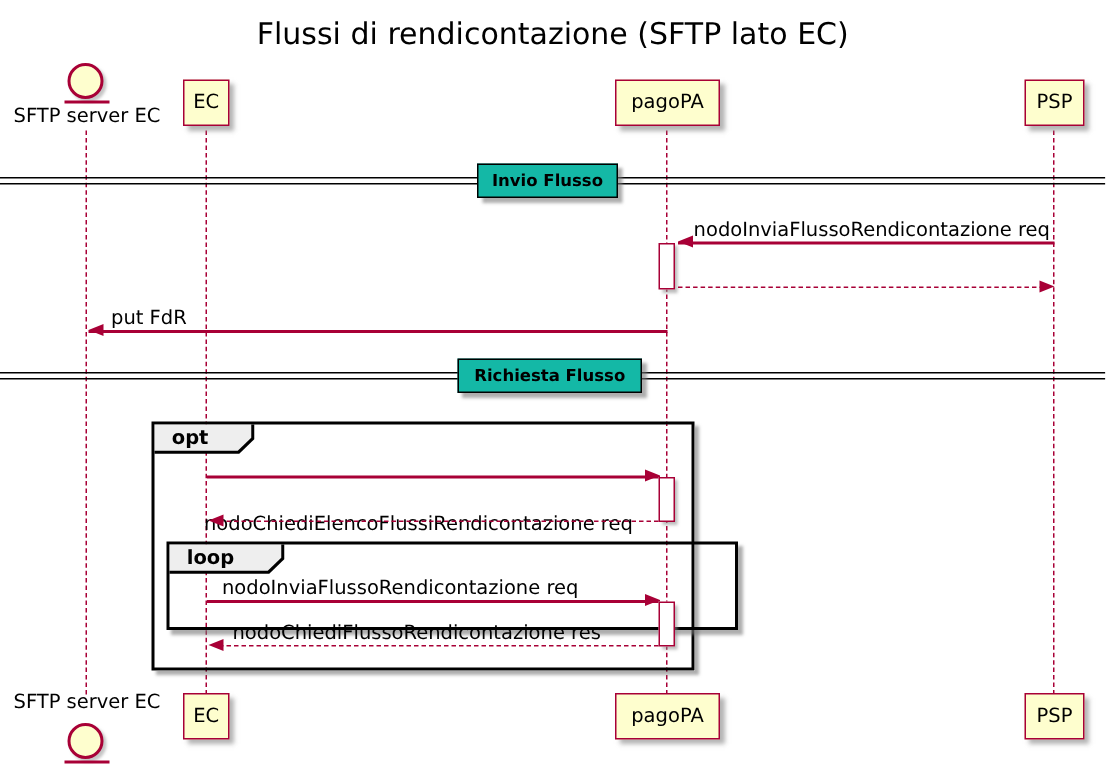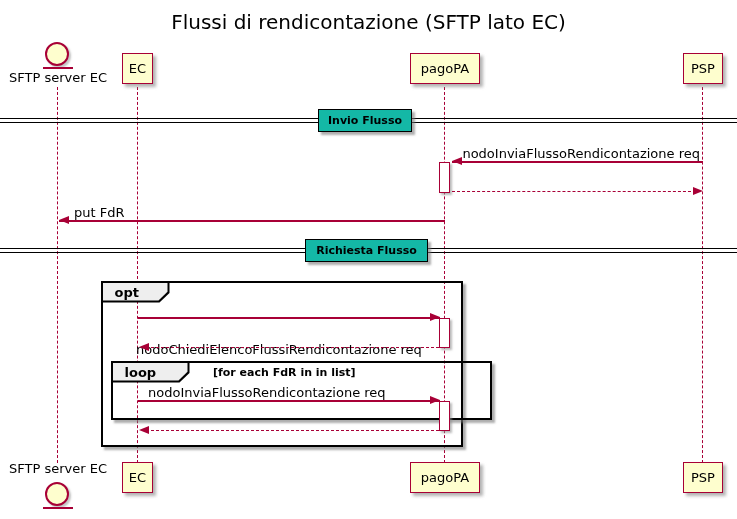--- a/index.html
+++ b/index.html
@@ -112,29 +112,29 @@
   <div class="activation" style="left:439px;top:318px;height:30px;"></div>
 
   <div class="mline-dashed" style="left:146px;top:347px;width:293px;"></div>
   <div class="head-l" style="left:139px;top:343px;"></div>
 
   <div class="fragment" style="left:111px;top:361px;width:381px;height:59px;">
     <div class="frag-tab" style="width:77px;height:20px;">
       <div class="frag-tab-inner"></div>
       <div class="frag-tab-label">loop</div>
     </div>
-    <div class="frag-cond" style="left:100px;top:3px;">[for each FdR in in list]</div>
   </div>
 
   <div class="mlabel" style="left:148px;top:385px;">nodoInviaFlussoRendicontazione req</div>
   <div class="mline" style="left:138px;top:400px;width:302px;"></div>
   <div class="head-r" style="left:430px;top:396px;"></div>
 
   <div class="activation" style="left:439px;top:401px;height:30px;"></div>
 
+  <div class="mlabel" style="left:155px;top:415px;">nodoChiediFlussoRendicontazione res</div>
   <div class="mline-dashed" style="left:146px;top:430px;width:293px;"></div>
   <div class="head-l" style="left:139px;top:426px;"></div>
 
   <div class="entity-label" style="left:0px;top:461px;">SFTP server EC</div>
   <div class="entity-circle" style="left:45px;top:482px;"></div>
   <div class="entity-bar" style="left:43px;top:507px;"></div>
 
   <div class="pbox" style="left:122px;top:462px;width:31px;">EC</div>
   <div class="pbox" style="left:410px;top:462px;width:70px;">pagoPA</div>
   <div class="pbox" style="left:683px;top:462px;width:40px;">PSP</div>

